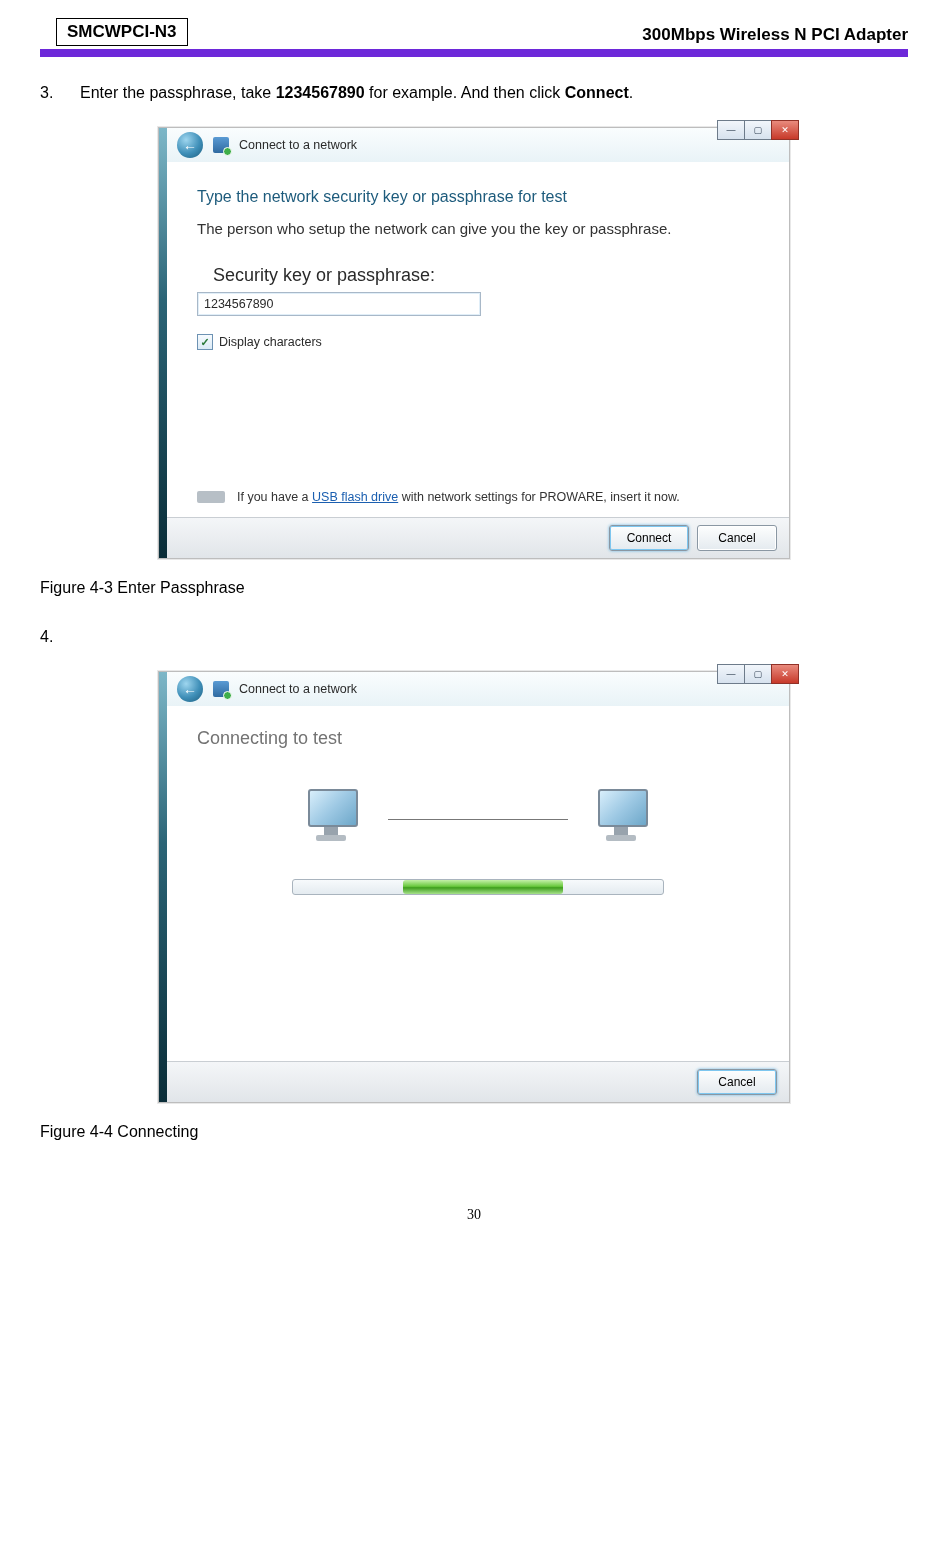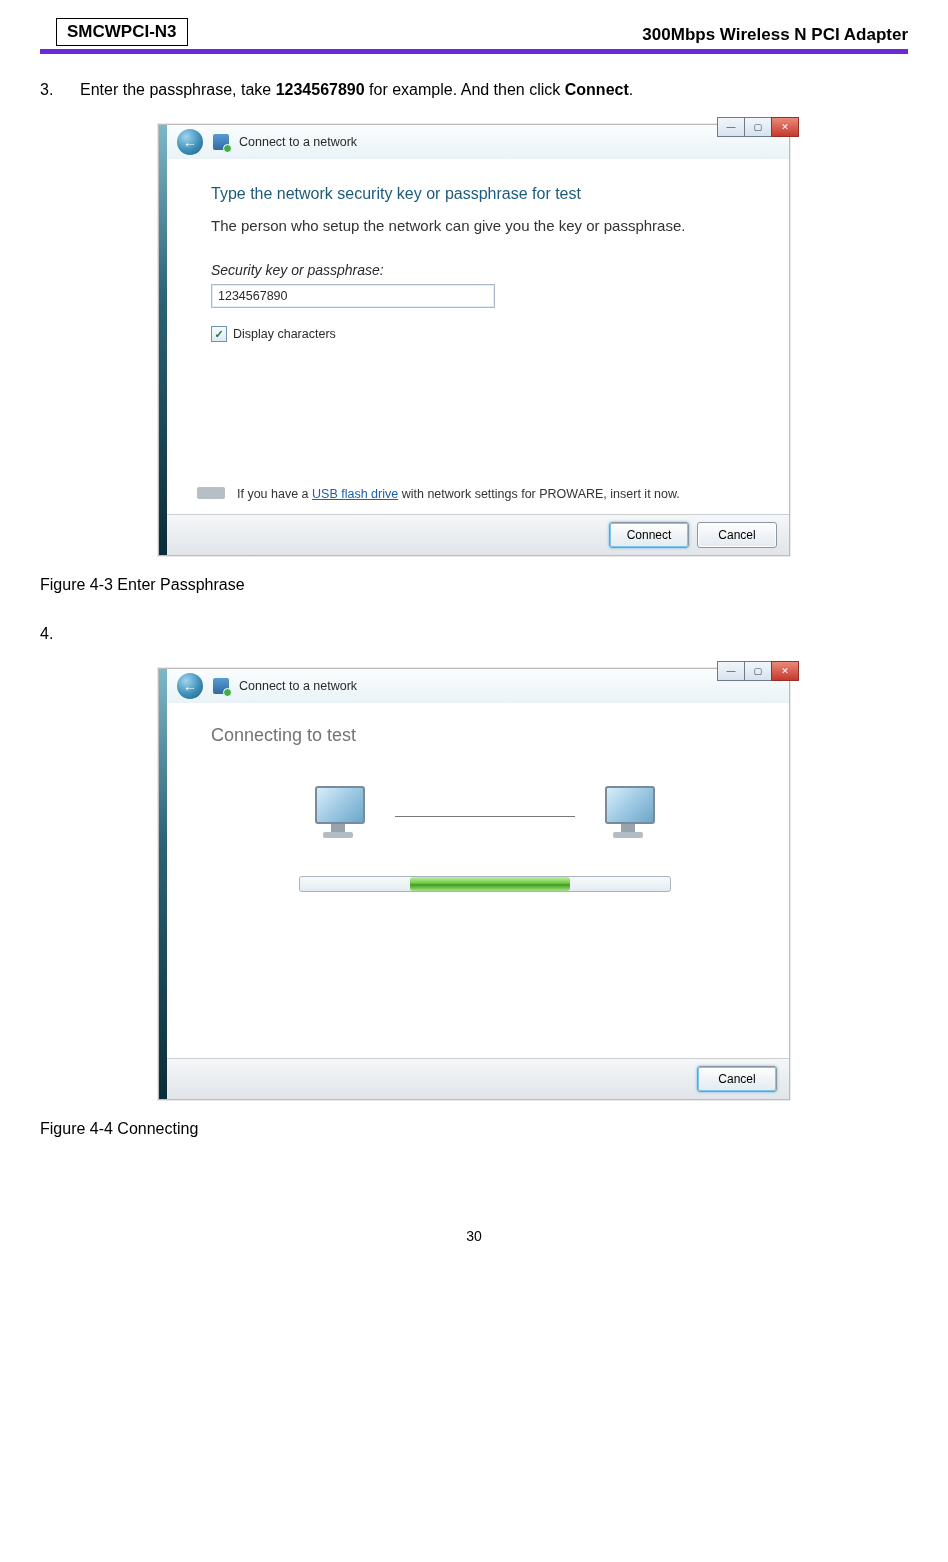--- a/index.html
+++ b/index.html
@@ -11,21 +11,21 @@
     width: 948px;
   }
   .page {
     padding: 18px 40px 30px 40px;
     box-sizing: border-box;
   }
   .running-head {
     display: flex;
     justify-content: space-between;
     align-items: flex-end;
-    border-bottom: 5px solid #6d28d9;
+    border-bottom: 8px solid #6d28d9;
     padding: 0 0 4px 16px;
     margin: 0 0 24px 0;
     font-weight: bold;
     font-size: 17px;
   }
   .running-head .left-box {
     border: 1px solid #000;
     padding: 3px 10px;
     margin-bottom: -1px;
   }
@@ -100,38 +100,37 @@
   }
   .net-icon::after{
     content:""; position:absolute; right:-3px; bottom:-3px;
     width:7px; height:7px; border-radius:50%;
     background:#3fae49; border:1px solid #fff;
   }
   .dialog-body {
     position: absolute;
     left: 8px; right: 0; top: 34px; bottom: 40px;
     background: #fff;
-    padding: 26px 30px 10px 44px;
+    padding: 26px 30px 10px 30px;
     box-sizing: border-box;
     color: #2a2a2a;
   }
   .dlg-heading {
     color: #1d5b7c;
     font-size: 16px;
     margin: 0 0 14px 0;
   }
   .dlg-sub {
     font-size: 15px;
     color: #333;
     margin: 0 0 28px 0;
   }
   .field-label {
-    font-size: 14px;
-    margin: 0 0 6px 0;
-    font-style: italic;
+    font-size: 18px;
+    margin: 0 0 6px 16px;
   }
   .passbox {
     width: 270px;
     border: 1px solid #a8b8c8;
     padding: 4px 6px;
     font-size: 12.5px;
     background:#fff;
     box-shadow: inset 0 0 0 1px #e0eef8;
   }
   .chk-row {
@@ -140,21 +139,21 @@
   }
   .chk {
     width:14px; height:14px;
     border:1px solid #6d92b3;
     background: linear-gradient(#f7fbfe,#dbeaf6);
     color:#2c7a3a; font-size:11px; font-weight:bold;
     display:flex; align-items:center; justify-content:center;
   }
   .usb-row {
     position:absolute; left:30px; bottom:14px;
-    display:flex; align-items:flex-start; gap:12px;
+    display:flex; align-items:center; gap:12px;
     font-size:12.5px; color:#333;
   }
   .usb-icon {
     width:28px; height:12px;
     background:#b7bfc6;
     border-radius:2px;
   }
   .usb-row .lnk { color:#1b5fb0; text-decoration: underline; }
   .bottom-bar {
     position:absolute; left:8px; right:0; bottom:0;
@@ -201,21 +200,21 @@
     background: linear-gradient(#f7fafc,#e4ebf0);
     position:relative; overflow:hidden;
   }
   .progress .fill {
     position:absolute; left:110px; top:0;
     width:160px; height:100%;
     background: linear-gradient(#c4f0a9, #6ac93f 45%, #3f9e1e 55%, #a7e28b);
     border-radius:3px;
   }
   .page-num {
-    text-align:center; font-size:14px; margin-top: 90px;
+    text-align:center; font-size:14px; margin-top: 66px; font-family: Liberation Serif, serif;
   }
 </style>
 </head>
 <body>
 
 <div class="page">
 
   <div class="running-head">
     <span class="left-box">SMCWPCI-N3</span>
     <span>300Mbps Wireless N PCI Adapter</span>

